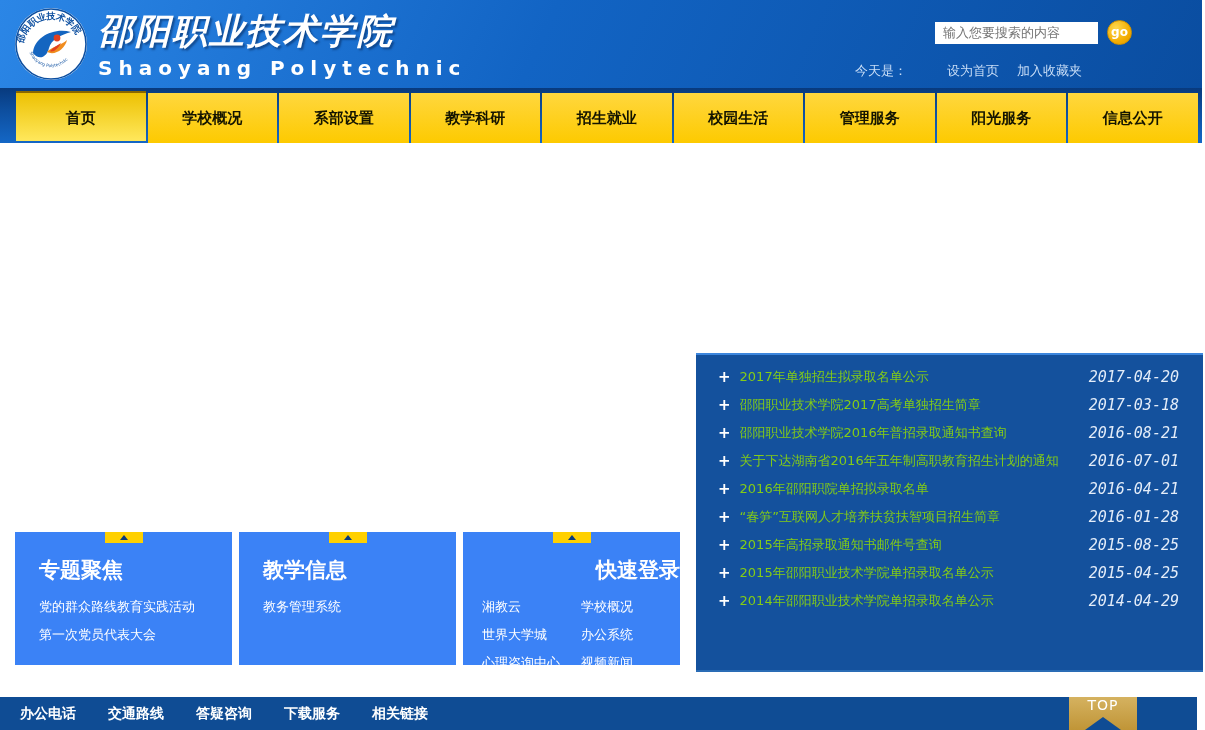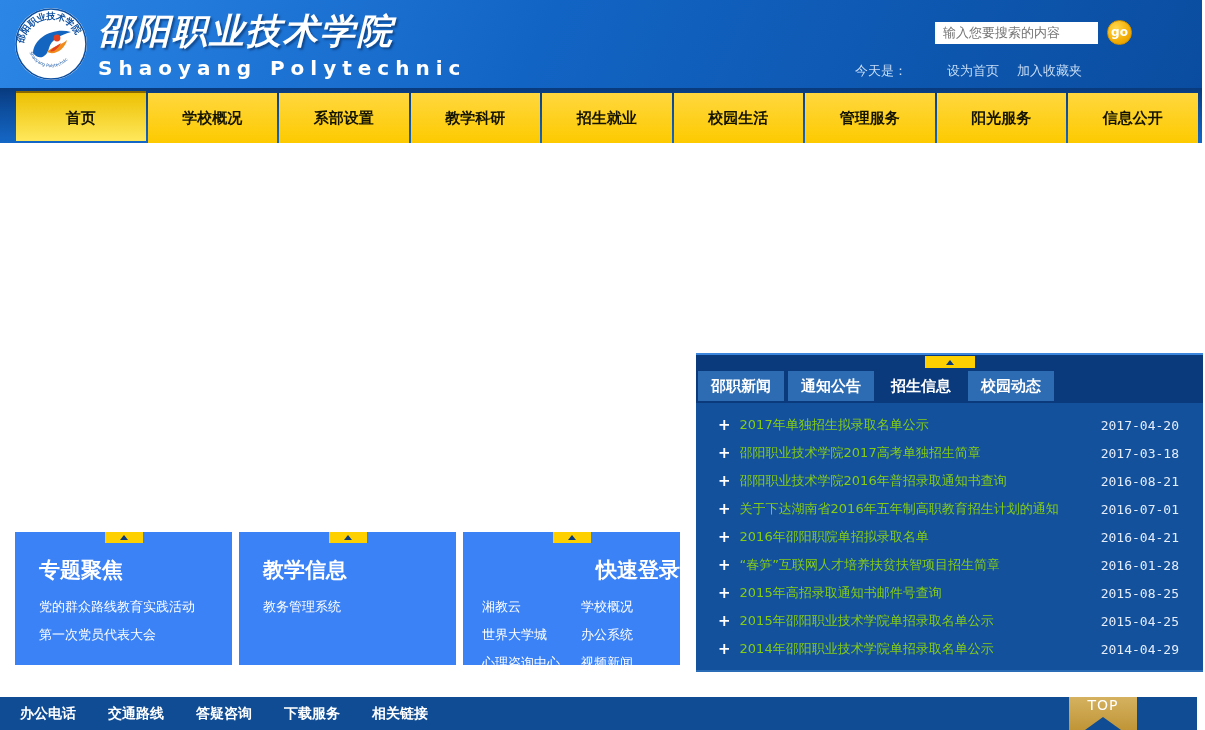--- a/index.html
+++ b/index.html
@@ -47,21 +47,21 @@
   .news-head { height:48px; background:#0a3a7c; position:relative; }
   .news-head .caret-tab { top:1px; width:50px; height:12px; }
   .tab-row { display:flex; padding:16px 0 0 2px; gap:4px; }
   .news-tab { height:30px; line-height:30px; padding:0 13px; background:#2d6cb3;
     color:#ffffff; font-weight:bold; font-size:15px; cursor:pointer; white-space:nowrap; }
   .news-tab.active { background:#0a3a7c; }
   .news-list { padding:8px 24px 0 22px; }
   .news-row { display:flex; align-items:center; height:28px; cursor:pointer; }
   .news-plus { color:#ffffff; font-weight:bold; font-size:15px; margin-right:9px; }
   .news-title { color:#84cc16; font-size:13px; flex:1; white-space:nowrap; overflow:hidden; }
-  .news-date { color:#e4edf9; font-size:13px; font-family:"DejaVu Sans Mono","Liberation Mono",monospace; margin-left:10px; }
+  .news-date { color:#e4edf9; font-size:15px; font-family:"DejaVu Sans Mono","Liberation Mono",monospace; margin-left:10px;font-style:italic; }
 
   
   .info-panel { position:absolute; top:532px; width:217px; height:133px; background:#3b82f6; }
   .info-panel .caret-tab { top:0; width:38px; height:11px; }
   #panel-1 { left:15px; } #panel-2 { left:239px; } #panel-3 { left:463px; }
   .panel-title { color:#ffffff; font-size:21px; font-weight:bold; margin:24px 0 0 24px; white-space:nowrap; }
   #panel-3 .panel-title { margin-left:19px;text-align:right; }
   .panel-links { margin:9px 0 0 24px; }
   .panel-link { display:block; color:#ffffff; font-size:13px; line-height:28px; cursor:pointer; white-space:nowrap; }
   .quick-cols { display:flex; margin:9px 0 0 19px; }
@@ -131,35 +131,20 @@
       <div class="nav-btn">校园生活</div>
 
       <div class="nav-btn">管理服务</div>
 
       <div class="nav-btn">阳光服务</div>
 
       <div class="nav-btn">信息公开</div>
     </div>
 
   <div class="news-panel">
-    <div class="news-head">
-      <div class="caret-tab">
-        <span class="caret-tri"></span>
-      </div>
-      <div class="tab-row">
-
-          <div class="news-tab">邵职新闻</div>
-
-          <div class="news-tab">通知公告</div>
-
-          <div class="news-tab active">招生信息</div>
-
-          <div class="news-tab">校园动态</div>
-        </div>
-    </div>
     <div class="news-list">
 
         <div class="news-row">
           <span class="news-plus">+</span>
           <span class="news-title">2017年单独招生拟录取名单公示</span>
           <span class="news-date">2017-04-20</span>
         </div>
 
         <div class="news-row">
           <span class="news-plus">+</span>

